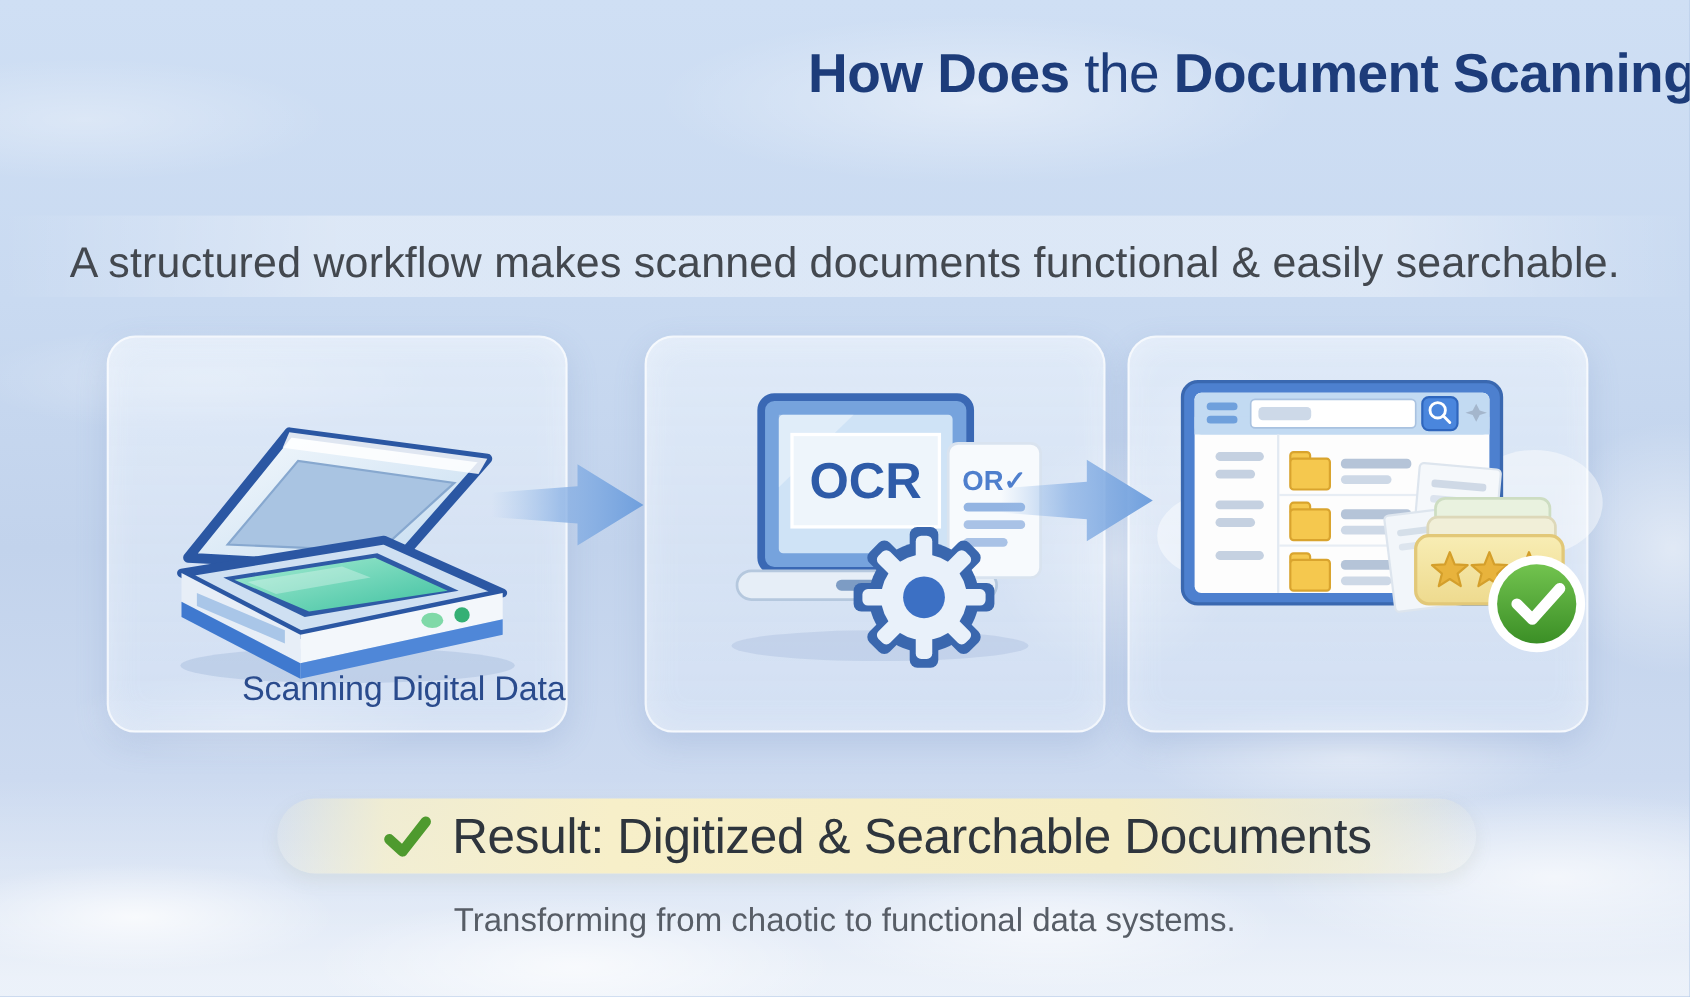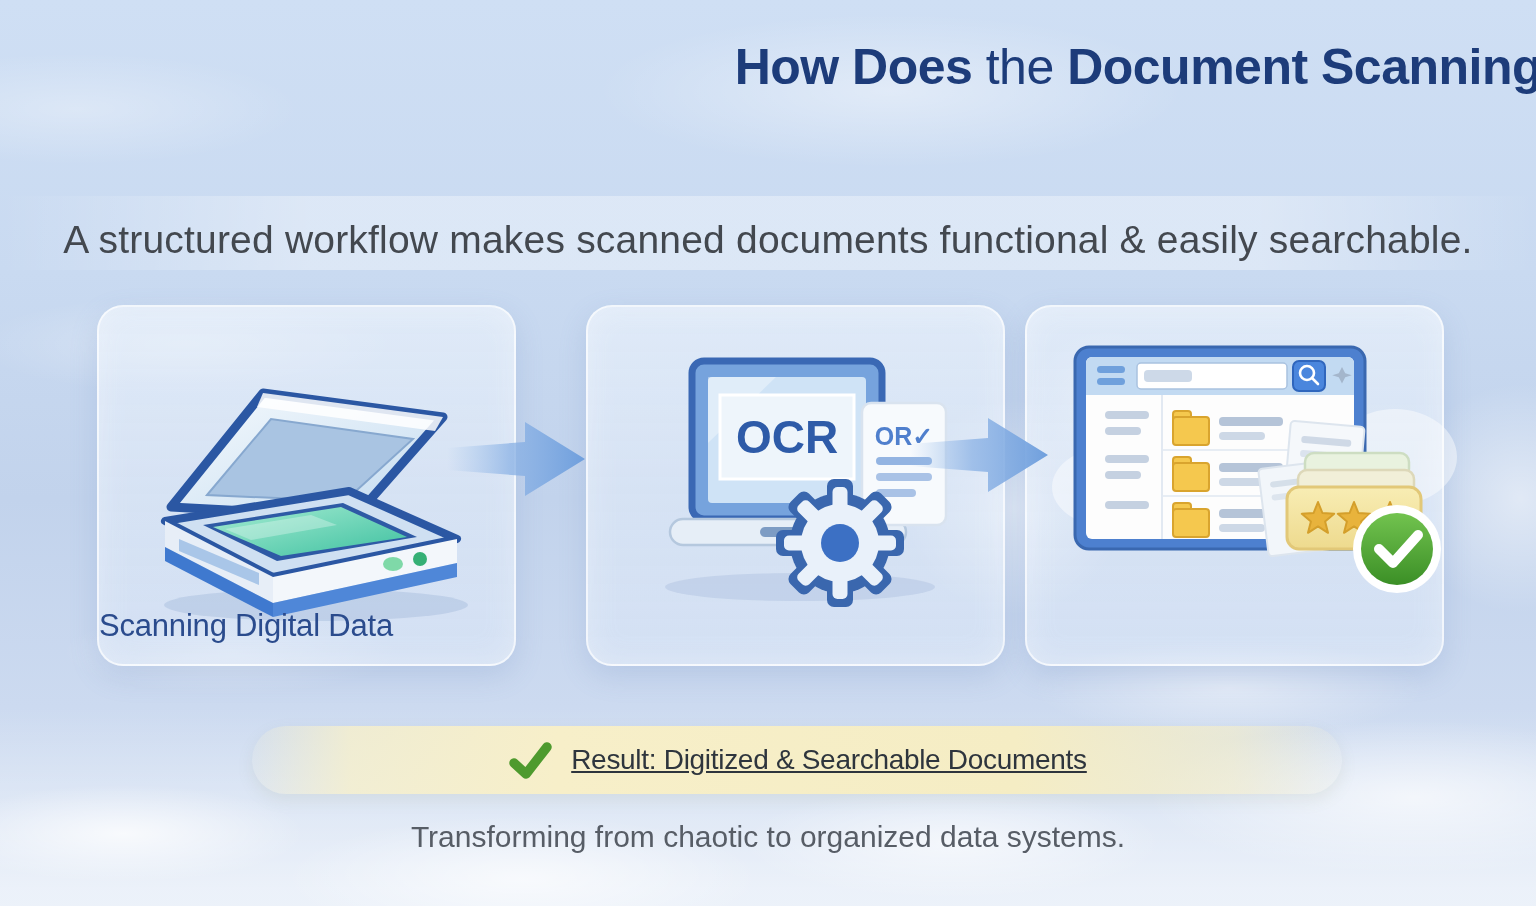--- a/index.html
+++ b/index.html
@@ -30,33 +30,33 @@
   .title .b{font-weight:700;}
   .subtitle{position:absolute;top:218px;left:0;width:100%;text-align:center;
     color:#43484f;font-size:39px;letter-spacing:.2px;}
   
   .card{position:absolute;top:305px;width:415px;height:357px;border-radius:26px;
     background:linear-gradient(180deg,rgba(240,246,253,.58),rgba(222,233,248,.5));
     border:2px solid rgba(255,255,255,.7);
     box-shadow:0 10px 28px rgba(104,136,188,.2), inset 0 0 30px rgba(255,255,255,.3);}
   .card1{left:97px;} .card2{left:586px;} .card3{left:1025px;}
   .card svg{position:absolute;overflow:visible;}
-  .card-label{position:absolute;bottom:20px;left:0;width:100%;text-align:left;
+  .card-label{position:absolute;bottom:20px;left:0;width:100%;text-align:right;
     color:#2a4b8d;font-size:31px;letter-spacing:-.2px;}
   svg text{font-family:"Liberation Sans",sans-serif;}
   
   .arrow{position:absolute;width:140px;height:95px;}
   .arrow1{left:447px;top:412px;} .arrow2{left:910px;top:408px;}
   
   .banner{position:absolute;left:252px;top:726px;width:1090px;height:68px;border-radius:36px;
     display:flex;align-items:center;justify-content:center;gap:18px;
     background:linear-gradient(90deg,rgba(247,240,203,.12) 0%,rgba(247,240,203,.8) 9%,
       #f7efc9 28%,#f5edc4 70%,rgba(246,238,198,.6) 90%,rgba(246,238,198,.08) 100%);
     box-shadow:0 6px 16px rgba(140,145,110,.12);}
-  .banner-text{color:#2e353d;font-size:28px;letter-spacing:-.3px;text-decoration:underline;}
+  .banner-text{color:#2e353d;font-size:45px;letter-spacing:-.3px;}
   
   .footer{position:absolute;top:820px;left:0;width:100%;text-align:center;
     color:#575d66;font-size:30px;}
 </style>
 </head>
 <body>
 
 <div class="canvas">
   <div class="sky"></div>
   <div class="subtitle-band"></div>
@@ -241,14 +241,14 @@
     <polygon points="0,36 78,30 78,10 138,47 78,84 78,64 0,58" fill="url(#ag1)"></polygon>
   </svg>
 
   <div class="banner">
     <svg width="46" height="42" viewBox="0 0 46 42">
       <path d="M7,24 L19,35 L40,8" fill="none" stroke="#4e9a2e" stroke-width="9.5" stroke-linecap="round" stroke-linejoin="round"></path>
     </svg>
     <span class="banner-text">Result: Digitized &amp; Searchable Documents</span>
   </div>
 
-  <div class="footer">Transforming from chaotic to organized data systems.</div>
+  <div class="footer">Transforming from chaotic to functional data systems.</div>
 </div>
 
 </body></html>

